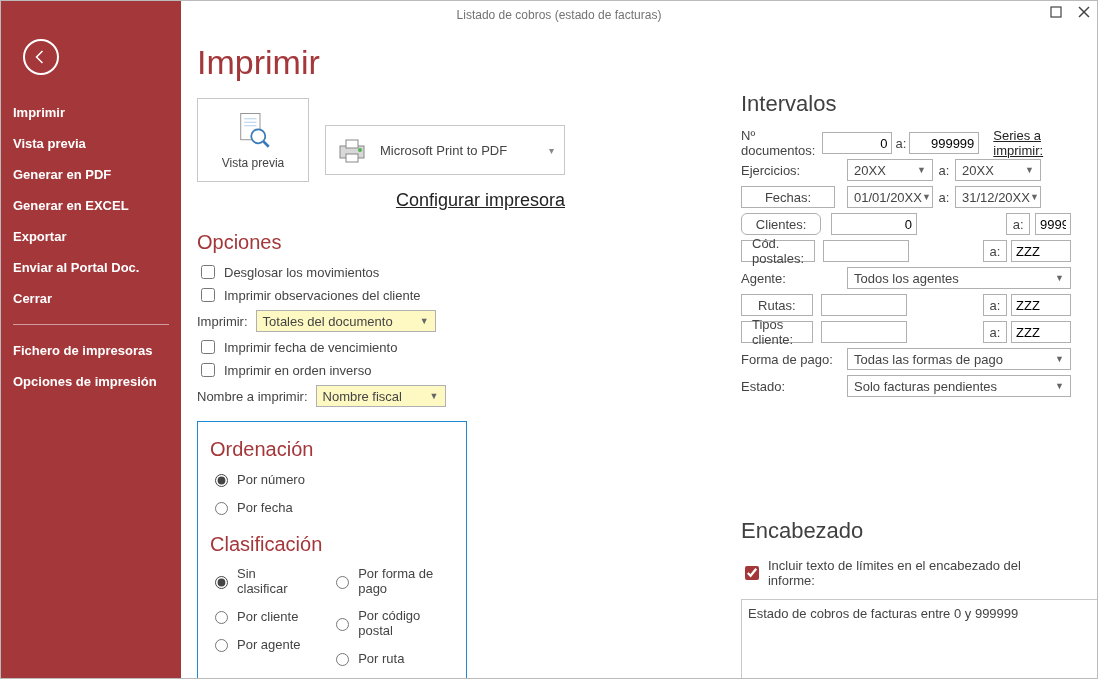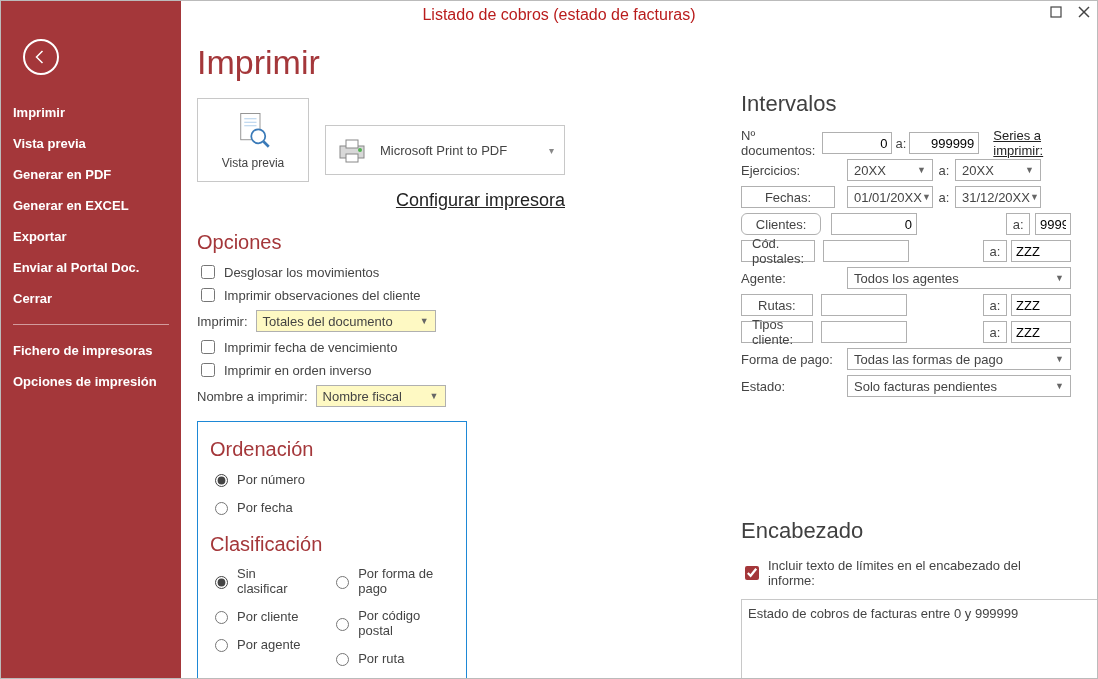--- a/index.html
+++ b/index.html
@@ -1,17 +1,17 @@
 <!DOCTYPE html>
 <html><head>
 <meta charset="utf-8">
 <style>
   * { box-sizing: border-box; font-family: "Segoe UI", Arial, sans-serif; }
   body { margin: 0; background: #fff; width: 1098px; height: 679px; overflow: hidden; border:1px solid #bbb; position:relative;}
-  .titlebar { position:absolute; top:0; left:0; right:0; height:28px; display:flex; align-items:center; justify-content:center; font-size:16px; color:#b91c1c;padding-left:20px; }
+  .titlebar { position:absolute; top:0; left:0; right:0; height:28px; display:flex; align-items:center; justify-content:center; font-size:12px; color:#737373;padding-left:20px; }
   .winbtns { position:absolute; top:4px; right:6px; display:flex; gap:14px; }
   .winbtn { width:14px; height:14px; display:flex; align-items:center; justify-content:center; font-size:14px; cursor:pointer; }
   .sidebar { position:absolute; top:0; left:0; width:180px; height:100%; background:#a4373a; color:#fff; padding-top:38px; }
   .backcircle { width:36px; height:36px; border:2px solid #fff; border-radius:50%; margin:0 0 22px 22px; display:flex; align-items:center; justify-content:center; cursor:pointer;}
   .backcircle svg { width:18px; height:18px; stroke:#fff; fill:none; stroke-width:2; }
   .menu { display:flex; flex-direction:column; padding:0 12px; }
   .menu a { color:#fff; text-decoration:none; font-size:13px; padding:8px 0 8px 0; display:block; cursor:pointer;}
   .menu .bold { font-weight:600; }
   .menu hr { border:none; border-top:1px solid rgba(255,255,255,.5); margin:10px 0; }
   .main { position:absolute; left:180px; top:0; right:0; bottom:0; padding:28px 26px 10px 16px; }

